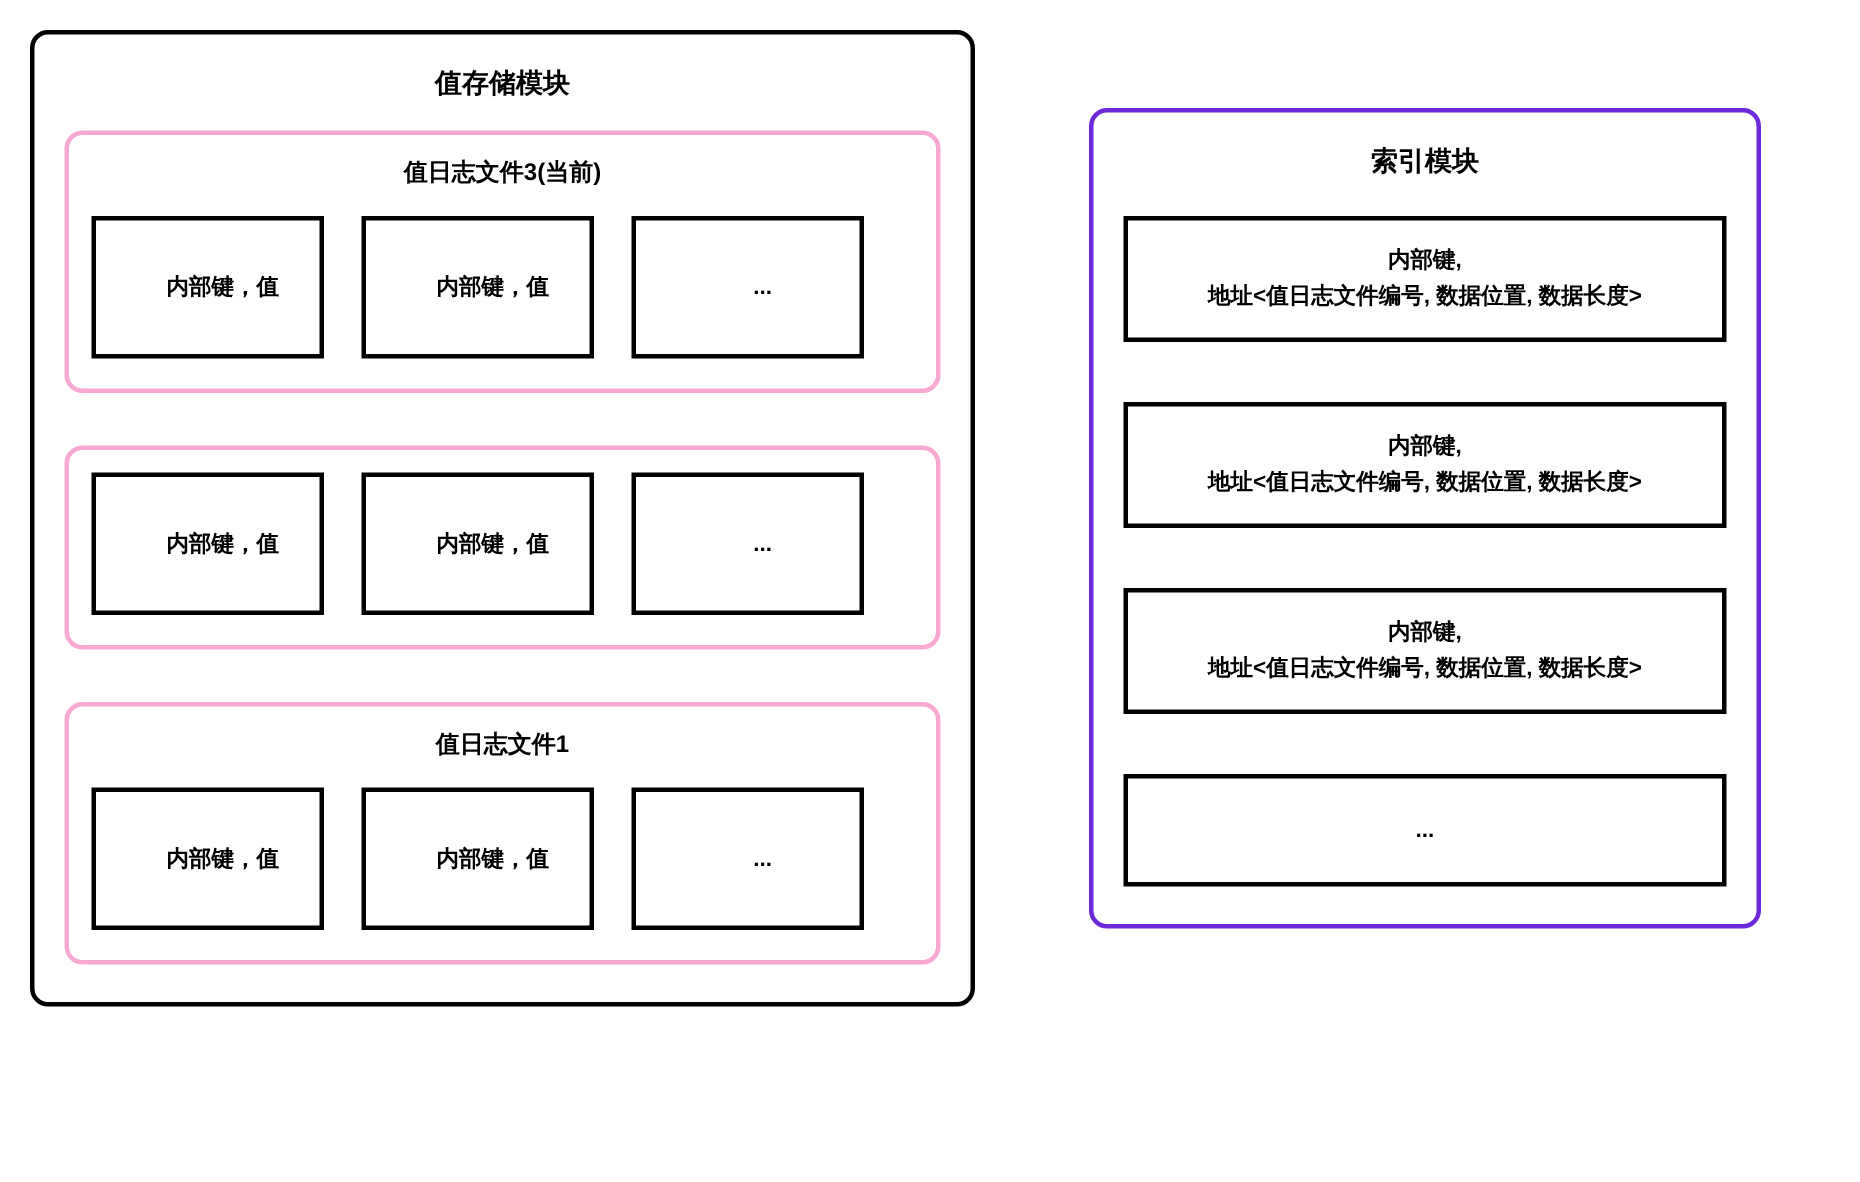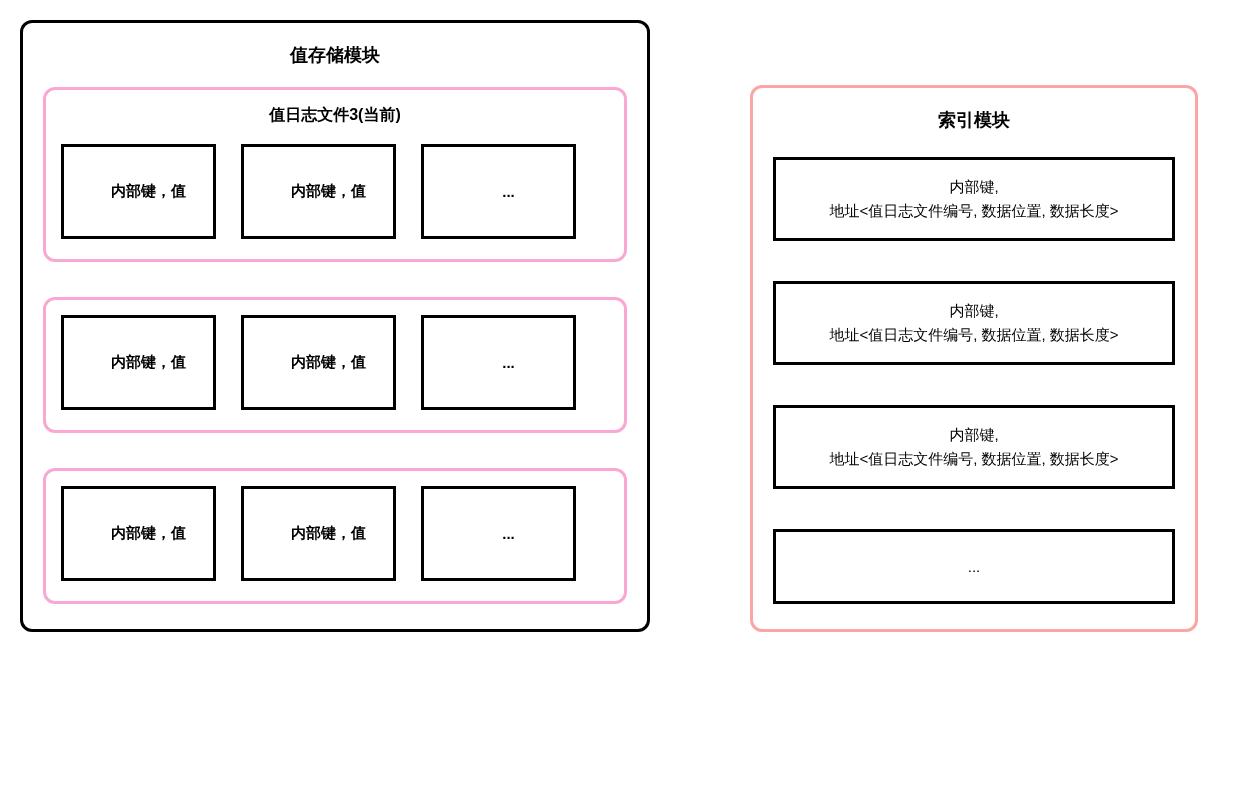--- a/index.html
+++ b/index.html
@@ -9,22 +9,22 @@
     }
     body {
       font-family: "Microsoft YaHei", "SimHei", sans-serif;
       background: #fff;
       padding: 20px;
       width: 1240px;
       height: 788px;
     }
     .container {
       display: flex;
-      gap: 100px;
-      align-items: flex-end;
+      gap: 76px;
+      align-items: center;
     }
     .storage-module {
       border: 3px solid #000;
       border-radius: 12px;
       padding: 20px 20px 20px 20px;
       width: 630px;
     }
     .storage-title {
       text-align: center;
       font-weight: bold;
@@ -57,37 +57,37 @@
       height: 95px;
       display: flex;
       align-items: center;
       justify-content: center;
       font-weight: bold;
       font-size: 15px;
       text-align: center;
       padding-left: 20px;
     }
     .index-module {
-      border: 3px solid #fca5a5;
+      border: 3px solid #6d28d9;
       border-radius: 12px;
       padding: 20px;
       width: 448px;
     }
     .index-title {
       text-align: center;
       font-weight: bold;
       font-size: 18px;
       margin-bottom: 25px;
     }
     .index-entry {
       border: 3px solid #000;
       padding: 15px 10px;
       margin-bottom: 40px;
       text-align: center;
-      font-weight: normal;
+      font-weight: bold;
       font-size: 15px;
       line-height: 1.6;
     }
     .index-entry:last-child {
       margin-bottom: 5px;
     }
     .index-entry-ellipsis {
       height: 75px;
       display: flex;
       align-items: center;
@@ -112,20 +112,21 @@
 
     <div class="log-file">
       <div class="entries">
         <div class="entry">内部键，值</div>
         <div class="entry">内部键，值</div>
         <div class="entry">...</div>
       </div>
     </div>
 
     <div class="log-file">
+      <div class="log-title">值日志文件1</div>
       <div class="entries">
         <div class="entry">内部键，值</div>
         <div class="entry">内部键，值</div>
         <div class="entry">...</div>
       </div>
     </div>
   </div>
 
   <div class="index-module">
     <div class="index-title">索引模块</div>

